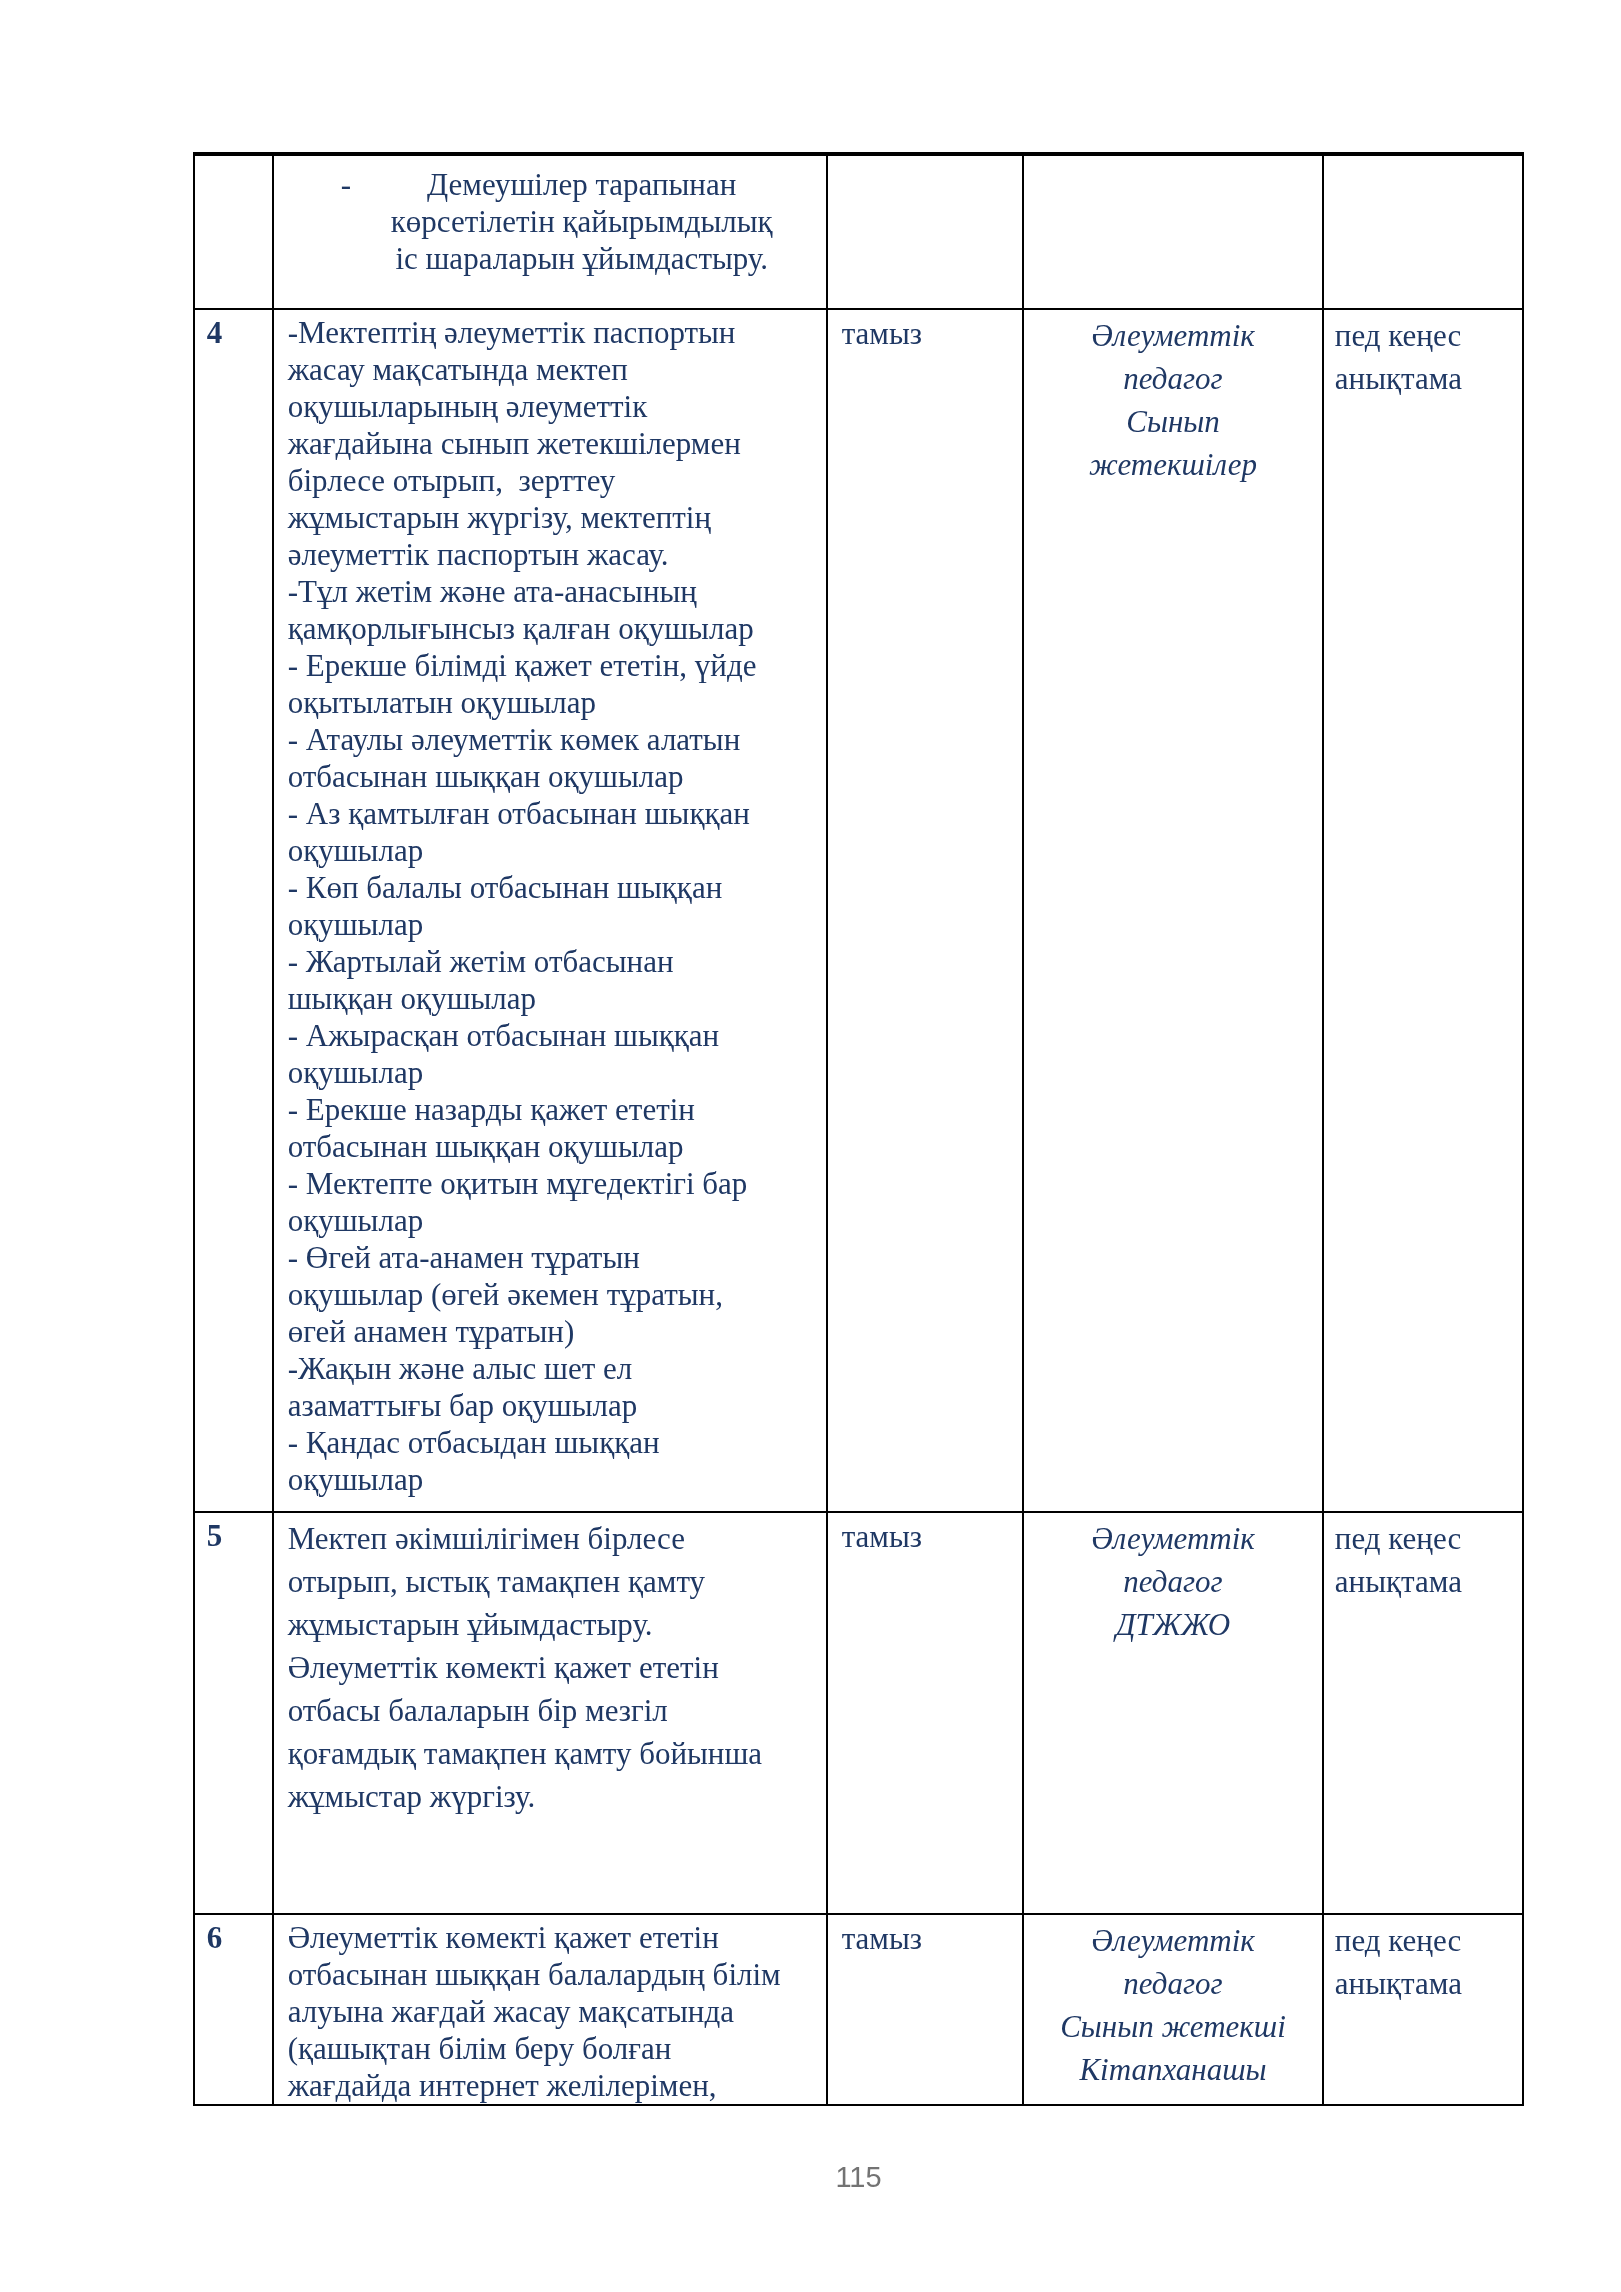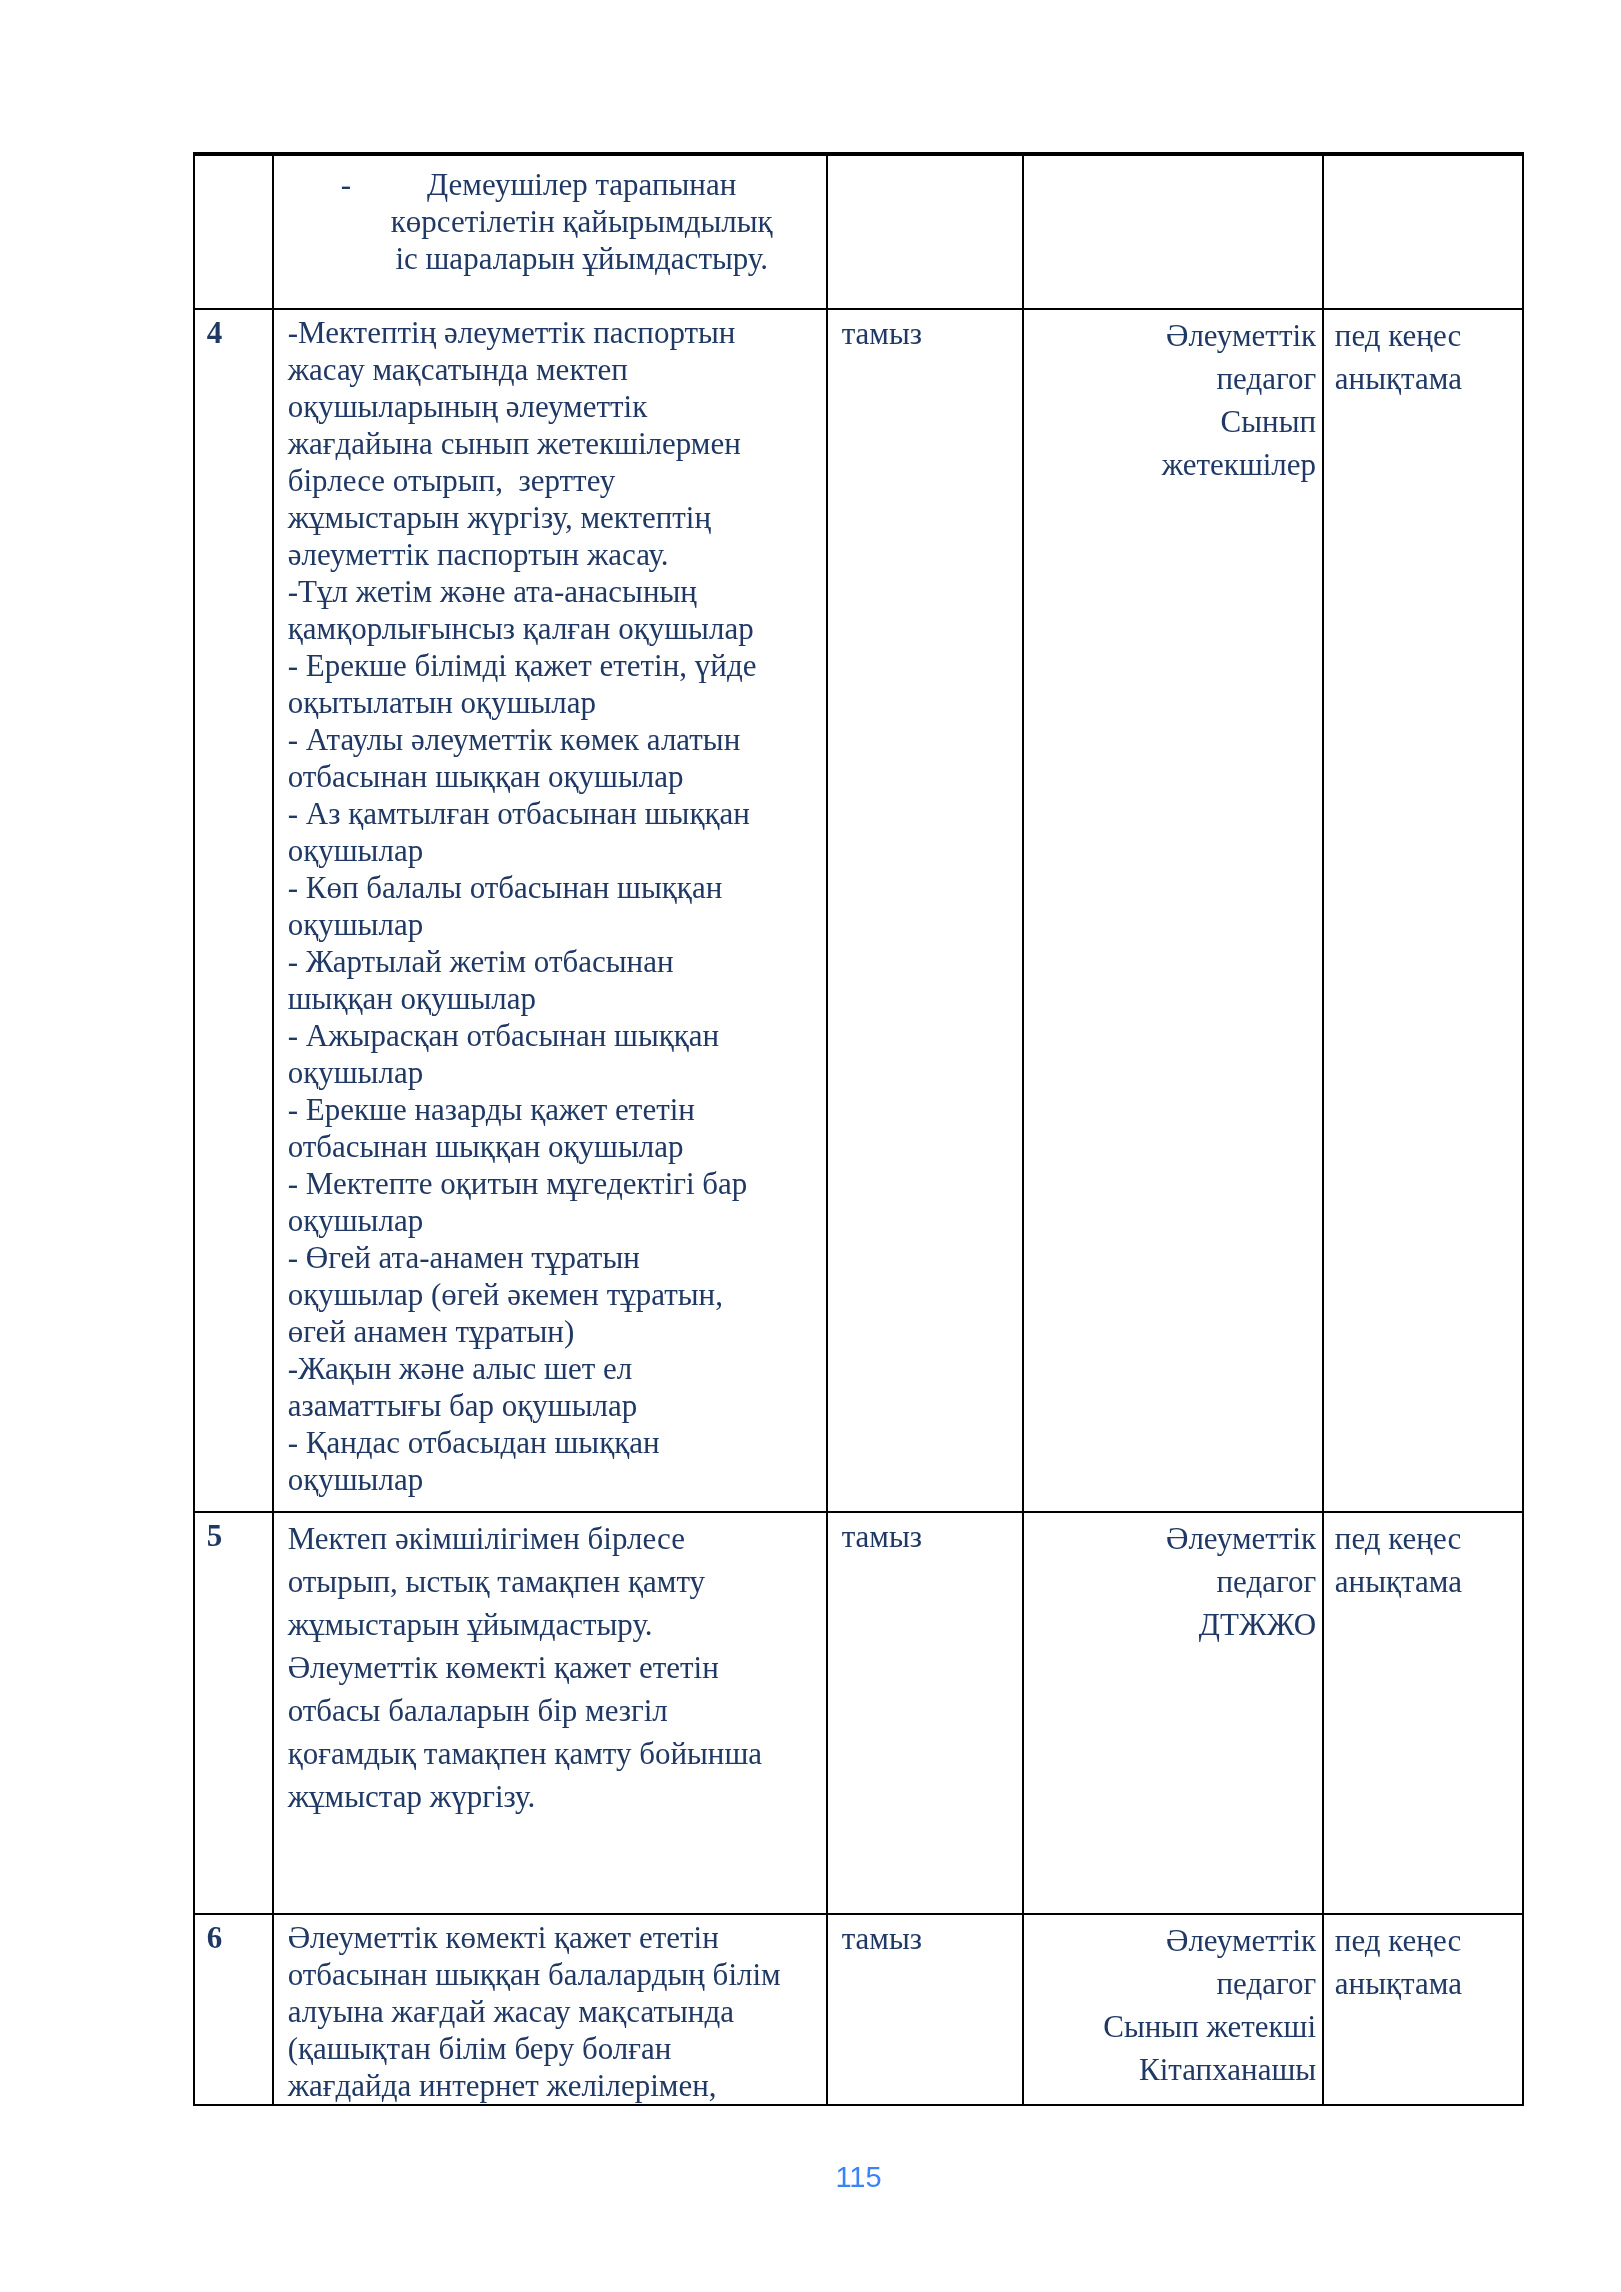--- a/index.html
+++ b/index.html
@@ -55,22 +55,23 @@
     line-height: 43px;
     margin-top: 28px;
   }
   td.cell-month {
     padding: 4.9px 2px 0 13.7px;
     line-height: 37px;
     border-radius: 9px;
   }
   td.cell-responsible {
     padding: 3.9px 5.9px 0 5.9px;
-    text-align: right;
+    text-align: center;
     line-height: 43px;
+    font-style: italic;
   }
   td.cell-document {
     padding: 3.9px 3.9px 0 10.8px;
     line-height: 43px;
     font-family: Liberation Serif, serif;
   }
   
   .bullet-item {
     display: flex;
     margin-left: 53px;
@@ -87,21 +88,21 @@
   }
   .page-number {
     position: absolute;
     left: 796px;
     top: 2162px;
     width: 125px;
     text-align: center;
     font-family: "Liberation Sans", "DejaVu Sans", sans-serif;
     font-size: 29px;
     line-height: 31px;
-    color: #3b82f6;
+    color: #737373;
   }
 </style>
 </head>
 <body>
 
 <div class="page">
 
   <table class="plan-table">
     <colgroup>
       <col style="width:79px">

